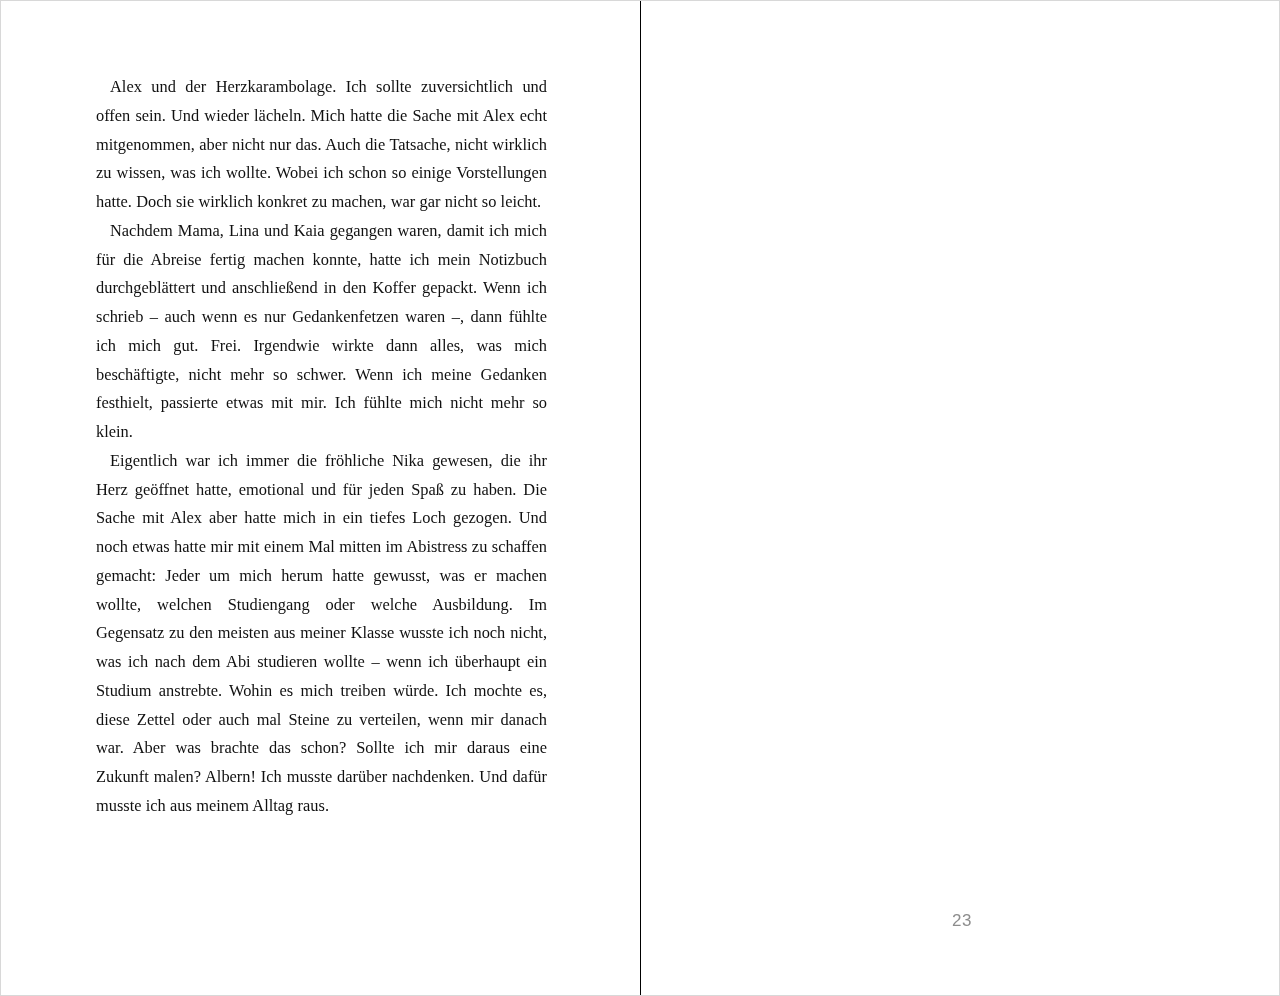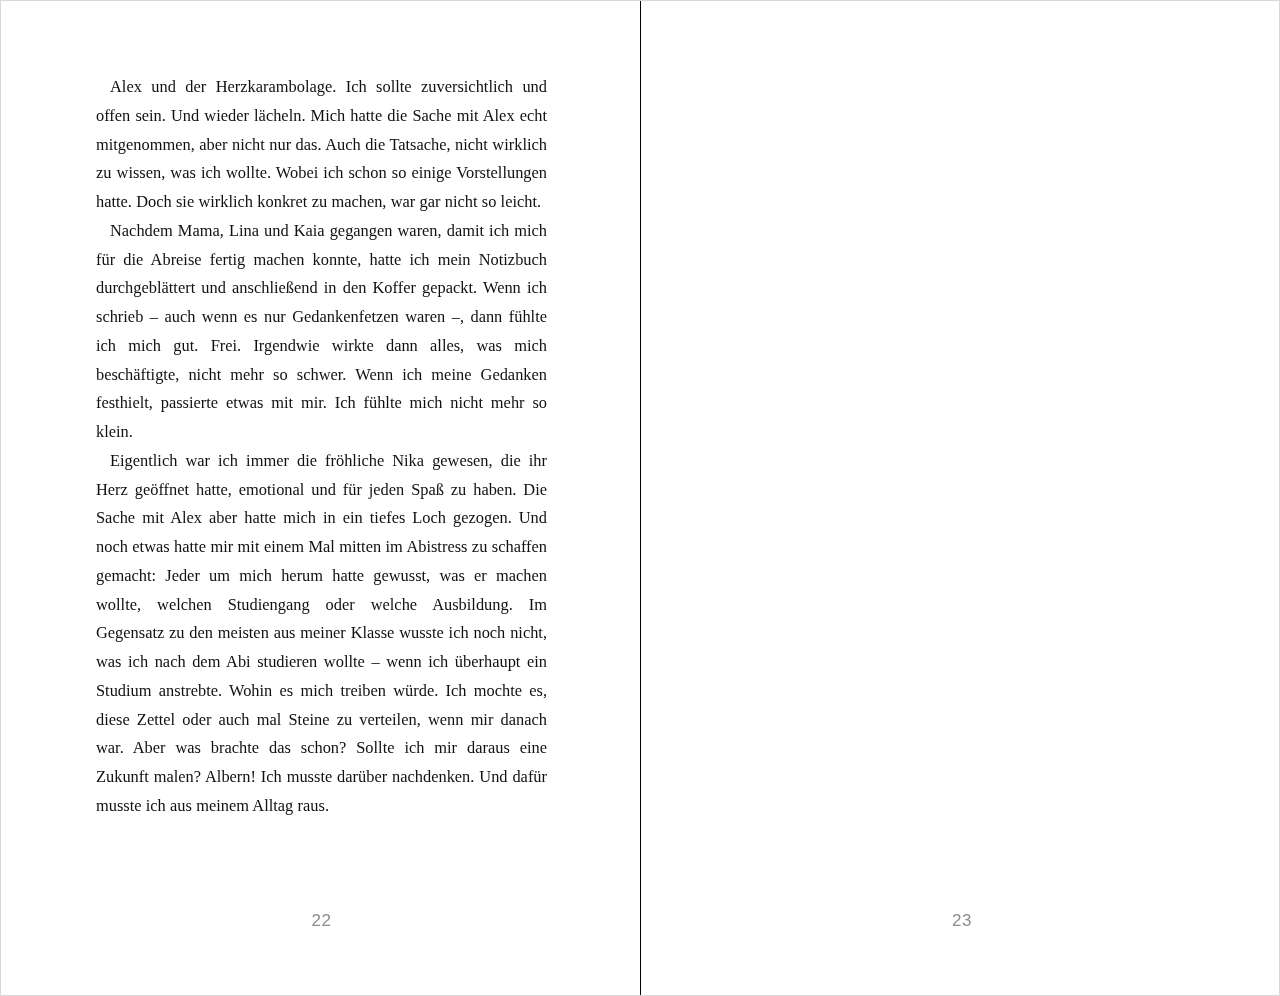--- a/index.html
+++ b/index.html
@@ -73,21 +73,20 @@
 <body>
 
 <div id="page">
 
   <div class="leaf leaf-left">
     <div class="textblock">
       <p>Alex und der Herzkarambolage. Ich sollte zuversichtlich und offen sein. Und wieder lächeln. Mich hatte die Sache mit Alex echt mitgenommen, aber nicht nur das. Auch die Tatsache, nicht wirklich zu wissen, was ich wollte. Wobei ich schon so einige Vorstellungen hatte. Doch sie wirklich konkret zu machen, war gar nicht so leicht.</p>
       <p>Nachdem Mama, Lina und Kaia gegangen waren, damit ich mich für die Abreise fertig machen konnte, hatte ich mein Notizbuch durchgeblättert und anschließend in den Koffer gepackt. Wenn ich schrieb – auch wenn es nur Gedankenfetzen waren –, dann fühlte ich mich gut. Frei. Irgendwie wirkte dann alles, was mich beschäftigte, nicht mehr so schwer. Wenn ich meine Gedanken festhielt, passierte etwas mit mir. Ich fühlte mich nicht mehr so klein.</p>
       <p>Eigentlich war ich immer die fröhliche Nika gewesen, die ihr Herz geöffnet hatte, emotional und für jeden Spaß zu haben. Die Sache mit Alex aber hatte mich in ein tiefes Loch gezogen. Und noch etwas hatte mir mit einem Mal mitten im Abistress zu schaffen gemacht: Jeder um mich herum hatte gewusst, was er machen wollte, welchen Studiengang oder welche Ausbildung. Im Gegensatz zu den meisten aus meiner Klasse wusste ich noch nicht, was ich nach dem Abi studieren wollte – wenn ich überhaupt ein Studium anstrebte. Wohin es mich treiben würde. Ich mochte es, diese Zettel oder auch mal Steine zu verteilen, wenn mir danach war. Aber was brachte das schon? Sollte ich mir daraus eine Zukunft malen? Albern! Ich musste darüber nachdenken. Und dafür musste ich aus meinem Alltag raus.</p>
     </div>
-    <div class="folio">22</div>
   </div>
 
   <div class="spine"></div>
 
   <div class="leaf leaf-right">
 
     <div class="folio">23</div>
   </div>
 
 </div>

